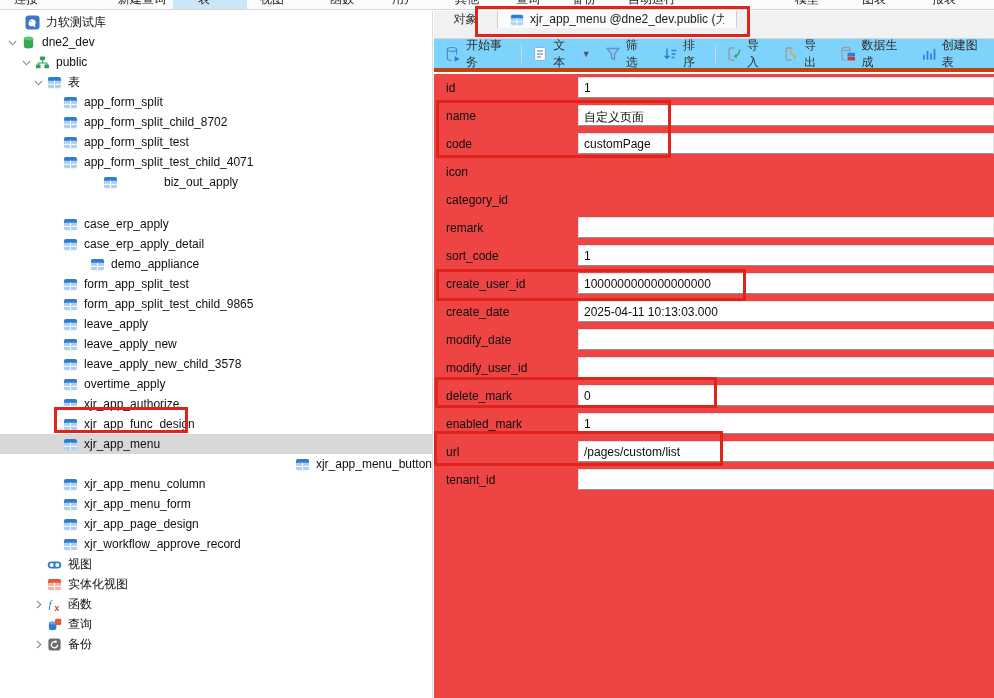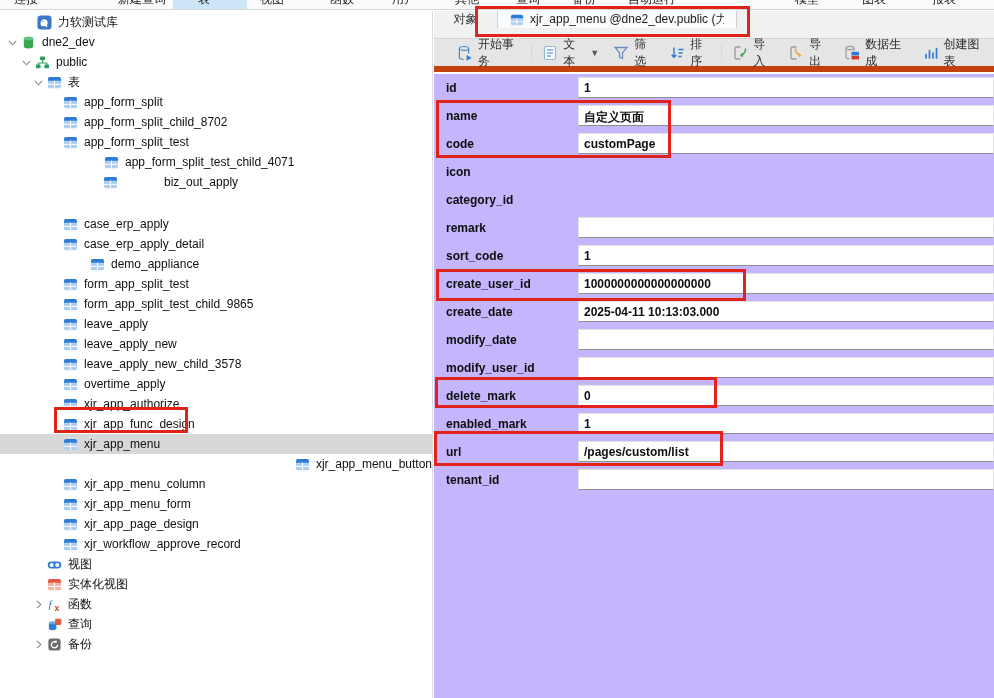--- a/index.html
+++ b/index.html
@@ -41,30 +41,30 @@
   .tab-object { width:63px; display:flex; align-items:center; justify-content:center; color:#333; }
   .tab-active {
     display:flex; align-items:center; gap:6px; padding:0 12px;
     background:#fafbfc; border-left:1px solid #cfcfcf; border-right:1px solid #cfcfcf;
     color:#1b1b1b; max-width:240px;
   }
   .tab-active .tab-icon svg { width:14px; height:14px; display:block; }
   .tab-active .tab-label { white-space:nowrap; overflow:hidden; }
 
   .toolbar {
-    height:33px; background:#e5e5e5; border-bottom:6px solid #c2410c;
-    display:flex; align-items:center; padding-left:16px; color:#2e2e2e;
+    height:33px; background:#7dd3fc; border-bottom:4px solid #c2410c;
+    display:flex; align-items:center; padding-left:4px; color:#2e2e2e;
   }
   .tbtn { display:flex; align-items:center; gap:5px; padding:0 7px; height:26px; }
   .tbtn svg { width:16px; height:16px; display:block; }
   .tsep { width:1px; height:18px; background:#d8d8d8; margin:0 3px; }
   .caret { font-size:9px; color:#555; margin-left:2px; }
 
   
-  .form { position:absolute; left:0; top:63px; right:0; bottom:0; background:#c4b5fd;font-weight:bold; }
+  .form { position:absolute; left:0; top:63px; right:0; bottom:0; background:#ef4444; }
   .frow { height:28px; position:relative; }
   .flabel { position:absolute; left:12px; top:7px; color:#0d0d0d; }
   .finput {
     position:absolute; left:144px; right:0; top:3px; height:21px;
     padding:3px 5px 0; background:#fff; color:#0d0d0d;
     border:1px solid #e2e2e2; border-bottom:1px solid #8f8f8f;
     white-space:nowrap; overflow:hidden;
   }
   .frow.focused .finput { background:#eff7fd; border-bottom:2px solid #0068c1; }
 
@@ -88,21 +88,21 @@
     <span style="left: 455px;">其他</span>
     <span style="left: 516px;">查询</span>
     <span style="left: 572px;">备份</span>
     <span style="left: 628px;">自动运行</span>
     <span style="left: 795px;">模型</span>
     <span style="left: 862px;">图表</span>
     <span style="left: 932px;">报表</span>
   </div>
 
 <div class="sidebar" id="tree">
-    <div class="tree-row" style="padding-left: 10px; margin-left: 12px;">
+    <div class="tree-row" style="padding-left: 10px;">
       <span class="chev"></span>
       <span class="ticon">
         <svg viewBox="0 0 16 16">
           <rect x="0.5" y="0.5" width="15" height="15" rx="3.5" fill="#3c78c8"></rect>
           <path d="M4.3 11.2c-.9-1.9-.6-4.6 1-5.9 1.7-1.4 4.4-1 5.5.7 1 1.5.8 3.7-.4 5l1 1.3-1.4.7-.9-1.2c-1.6.6-3.4.3-4.8-.6z" fill="#fff"></path>
           <circle cx="6.3" cy="6.8" r="0.7" fill="#3c78c8"></circle>
         </svg>
       </span>
       <span class="tlabel">力软测试库</span>
     </div>
@@ -177,21 +177,21 @@
       <span class="chev"></span>
       <span class="ticon">
         <svg viewBox="0 0 16 16">
           <rect x="1" y="2" width="14" height="12" rx="2" fill="#aecff2"></rect>
           <path d="M1 4.5a2.5 2.5 0 0 1 2.5-2.5h9A2.5 2.5 0 0 1 15 4.5V6H1z" fill="#2f7cd6"></path>
           <path d="M8 6v8M1 10h14" stroke="#fff" stroke-width="1" fill="none"></path>
         </svg>
       </span>
       <span class="tlabel">app_form_split_test</span>
     </div>
-    <div class="tree-row" style="padding-left: 48px; margin-left: 41px;">
+    <div class="tree-row" style="padding-left: 48px;">
       <span class="chev"></span>
       <span class="ticon">
         <svg viewBox="0 0 16 16">
           <rect x="1" y="2" width="14" height="12" rx="2" fill="#aecff2"></rect>
           <path d="M1 4.5a2.5 2.5 0 0 1 2.5-2.5h9A2.5 2.5 0 0 1 15 4.5V6H1z" fill="#2f7cd6"></path>
           <path d="M8 6v8M1 10h14" stroke="#fff" stroke-width="1" fill="none"></path>
         </svg>
       </span>
       <span class="tlabel">app_form_split_test_child_4071</span>
     </div>

